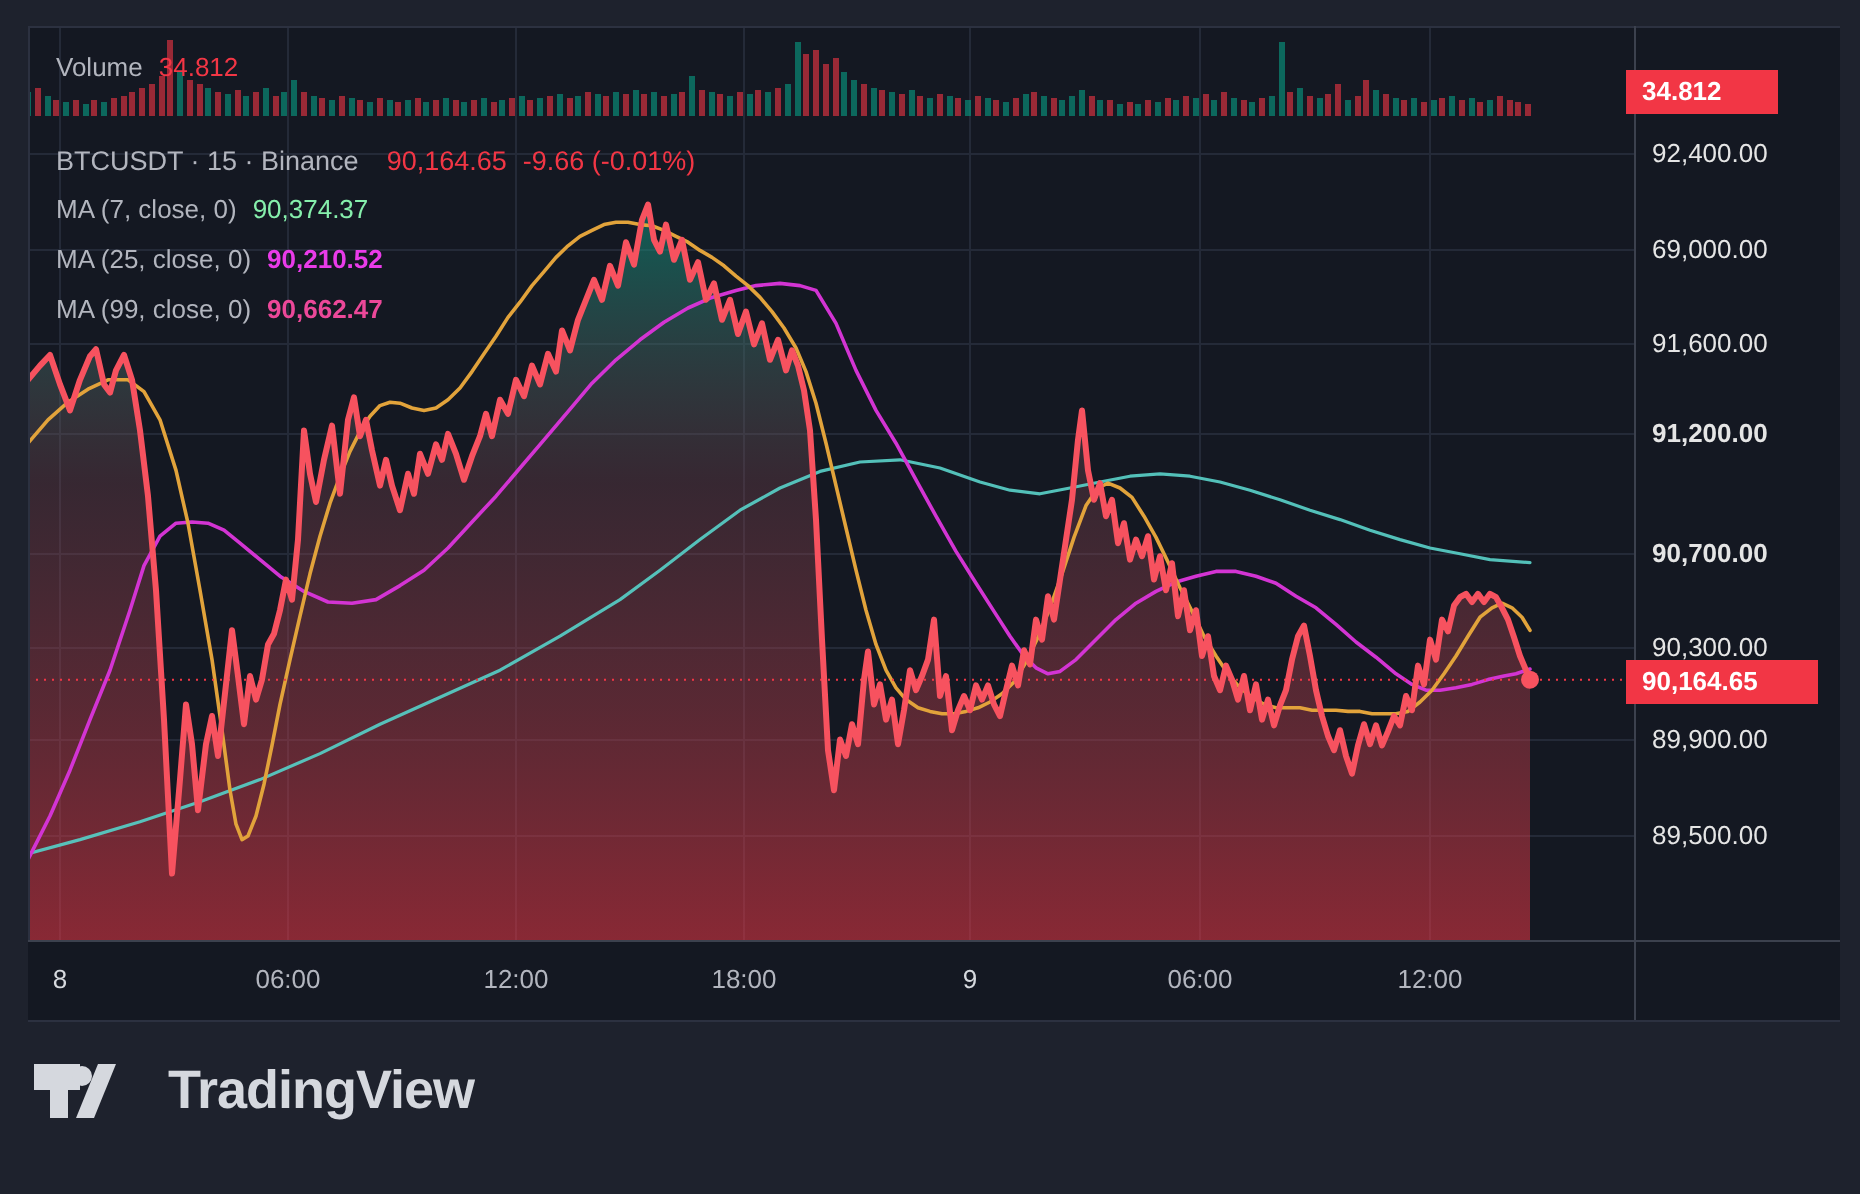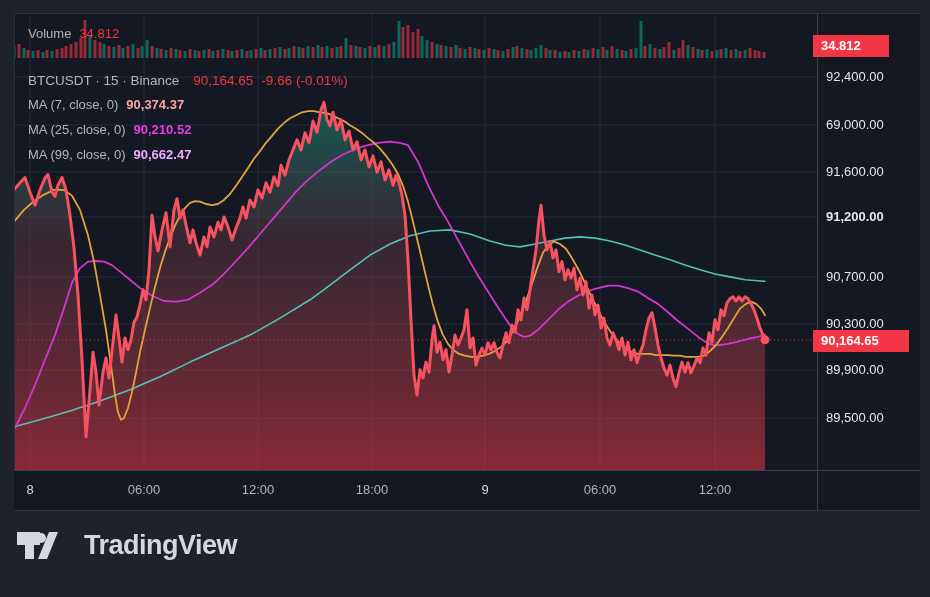--- a/index.html
+++ b/index.html
@@ -8,23 +8,23 @@
   .panel{position:absolute;left:14px;top:13px;width:906px;height:498px;background:#141822;}
   .panel svg{position:absolute;left:0;top:0;}
   
   .legend{position:absolute;left:28px;top:24px;z-index:5;}
   .lrow{display:flex;align-items:center;gap:8px;height:18px;font-size:13px;color:#b2b5be;
         white-space:nowrap;cursor:default;}
   .lrow.r1{margin-bottom:29px;text-align:center;}
   .lrow.r2{margin-bottom:6px;font-size:13.5px;align-items:center;}
   .lrow.r3,.lrow.r4{margin-bottom:7px;}
   .val-red{color:#f23645;}
-  .val-ma7{color:#fca5a5;font-weight:bold;}
+  .val-ma7{color:#86efac;font-weight:normal;}
   .val-ma25{color:#e93be9;font-weight:bold;}
-  .val-ma99{color:#f0abfc;font-weight:bold;}
+  .val-ma99{color:#ec4899;font-weight:bold;}
   .sym-price{color:#f23645;margin-left:6px;}
   
   .price-axis{position:absolute;left:818px;top:13px;width:102px;height:457px;z-index:4;cursor:ns-resize;}
   .plabel{position:absolute;left:8px;height:18px;line-height:18px;font-size:13px;color:#e5e5e5;}
   .time-axis{position:absolute;left:14px;top:470px;width:803px;height:41px;z-index:4;cursor:ew-resize;}
   .tlabel{position:absolute;top:12px;width:60px;text-align:center;font-size:13px;color:#b2b5be;}
   .tlabel.day{color:#d6d9de;}
   
   .badge{position:absolute;z-index:6;background:#f23645;color:#fff;font-size:13px;font-weight:bold;
          height:22px;line-height:22px;padding-left:8px;box-sizing:border-box;}
@@ -260,21 +260,21 @@
       <span>MA (99, close, 0)</span>
       <span class="val-ma99">90,662.47</span>
     </div>
   </div>
 
   <div class="price-axis">
       <div class="plabel" style="top: 55px;">92,400.00</div>
       <div class="plabel" style="top: 103px;">69,000.00</div>
       <div class="plabel" style="top: 150px;">91,600.00</div>
       <div class="plabel" style="top: 195px; font-weight: bold;">91,200.00</div>
-      <div class="plabel" style="top: 255px;">90,700.00</div>
+      <div class="plabel" style="top: 255px; font-weight: bold;">90,700.00</div>
       <div class="plabel" style="top: 302px;">90,300.00</div>
       <div class="plabel" style="top: 348px;">89,900.00</div>
       <div class="plabel" style="top: 396px;">89,500.00</div>
     </div>
   <div class="time-axis">
       <div class="tlabel day" style="left: -14px;">8</div>
       <div class="tlabel" style="left: 100px;">06:00</div>
       <div class="tlabel" style="left: 214px;">12:00</div>
       <div class="tlabel" style="left: 328px;">18:00</div>
       <div class="tlabel day" style="left: 441px;">9</div>

